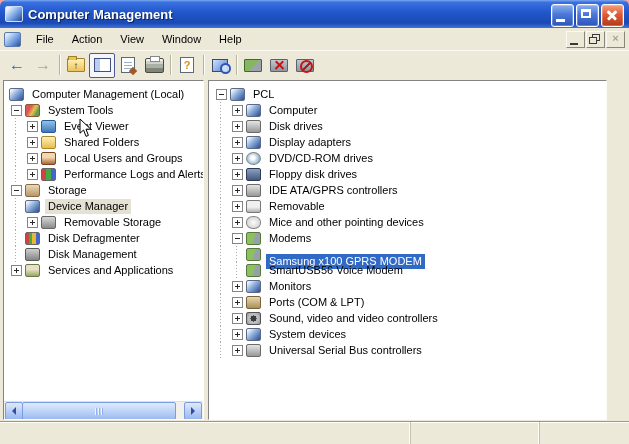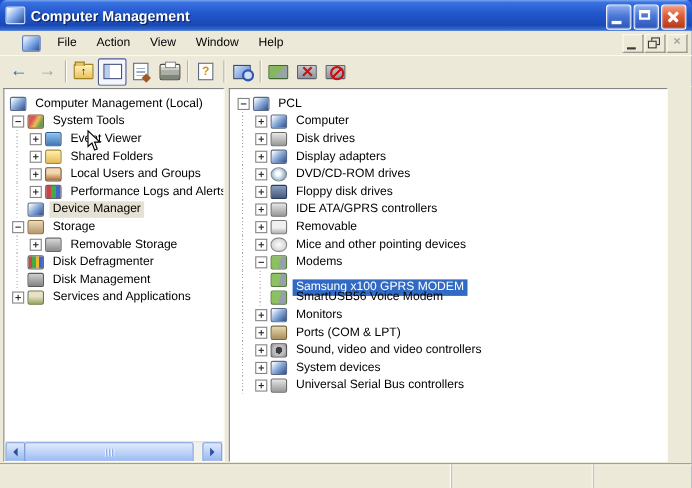--- a/index.html
+++ b/index.html
@@ -1,16 +1,16 @@
 <!DOCTYPE html>
 <html><head>
 <meta charset="utf-8">
 <style>
   html,body{margin:0;padding:0;background:#7a8a99;}
-  #window{position:relative;width:629px;height:444px;background:#1d4ed8;overflow:hidden;
+  #window{position:relative;width:629px;height:444px;background:#fca5a5;overflow:hidden;
           font-family:"Liberation Sans",sans-serif;font-size:11px;color:#000;}
 
   
   #titlebar{position:absolute;left:0;top:0;right:0;height:28px;
     background:linear-gradient(180deg,#7ba7f0 0%,#3a71e0 8%,#2258cc 42%,#1a49b4 82%,#3e74d8 100%);
     border-radius:6px 6px 0 0;display:flex;align-items:center;padding-left:5px;}
   .app-icon{width:16px;height:14px;border-radius:2px;border:1px solid #cfe0f8;flex:none;
     background:linear-gradient(135deg,#eaf2ff 12%,#6f9ce0 58%,#2d4f96 95%);}
   #title-text{color:#fff;font-weight:bold;font-size:13px;margin-left:5px;
     text-shadow:1px 1px 1px rgba(0,20,60,.8);white-space:nowrap;}
@@ -21,21 +21,21 @@
   .wbtn.close{background:linear-gradient(180deg,#f2a183 0%,#e25b36 45%,#b03a18 100%);}
   .wbtn.min::after{content:"";position:absolute;left:4px;bottom:4px;width:9px;height:3px;background:#fff;}
   .wbtn.max::after{content:"";position:absolute;left:4px;top:4px;width:10px;height:9px;
     border:2px solid #fff;border-top-width:3px;box-sizing:border-box;}
   .wbtn.close::before,.wbtn.close::after{content:"";position:absolute;left:4px;top:9px;width:12px;height:2.6px;
     background:#fff;border-radius:1px;}
   .wbtn.close::before{transform:rotate(45deg);} .wbtn.close::after{transform:rotate(-45deg);}
 
   
   #menubar{position:absolute;left:0;top:28px;right:0;height:22px;background:#ece9d8;
-    display:flex;align-items:center;padding-left:20px;border-bottom:1px solid #dcd8c8;}
+    display:flex;align-items:center;padding-left:4px;border-bottom:1px solid #dcd8c8;}
   .menu-app-icon{width:15px;height:13px;border-radius:2px;border:1px solid #5a78b0;flex:none;
     background:linear-gradient(135deg,#dce8fa 15%,#6f9ce0 60%,#2d4f96);margin-right:6px;}
   .mitem{padding:3px 9px;cursor:default;}
   #mdibtns{position:absolute;right:4px;top:3px;display:flex;}
   .mdib{position:relative;width:17px;height:15px;margin-left:1px;background:#ece9d8;
     border:1px solid;border-color:#fbf9f1 #8a867a #8a867a #fbf9f1;}
   .mdib.mmin::after{content:"";position:absolute;left:3px;bottom:2px;width:8px;height:2px;background:#3a3a3a;}
   .mdib.mrestore::before{content:"";position:absolute;left:5px;top:2px;width:6px;height:5px;border:1px solid #3a3a3a;}
   .mdib.mrestore::after{content:"";position:absolute;left:2px;top:5px;width:6px;height:5px;border:1px solid #3a3a3a;background:#ece9d8;}
   .mdib.mclose{color:#a8a49a;font-weight:bold;font-size:11px;text-align:center;line-height:13px;}
@@ -258,30 +258,30 @@
           </div>
           <div class="trow">
             <span class="cell guide"></span>
             <span class="cell expw">
               <span class="exp plus"></span>
             </span>
             <span class="ti" data-icon="performance"></span>
             <span class="tlabel">Performance Logs and Alerts</span>
           </div>
           <div class="trow">
+            <span class="cell expw">
+              <span class="exp minus"></span>
+            </span>
+            <span class="ti" data-icon="storage"></span>
+            <span class="tlabel">Storage</span>
+          </div>
+          <div class="trow">
             <span class="cell guide"></span>
             <span class="ti" data-icon="device-manager"></span>
             <span class="tlabel sel-i">Device Manager</span>
-          </div>
-          <div class="trow">
-            <span class="cell expw">
-              <span class="exp minus"></span>
-            </span>
-            <span class="ti" data-icon="storage"></span>
-            <span class="tlabel">Storage</span>
           </div>
           <div class="trow">
             <span class="cell guide"></span>
             <span class="cell expw">
               <span class="exp plus"></span>
             </span>
             <span class="ti" data-icon="removable-storage"></span>
             <span class="tlabel">Removable Storage</span>
           </div>
           <div class="trow">

